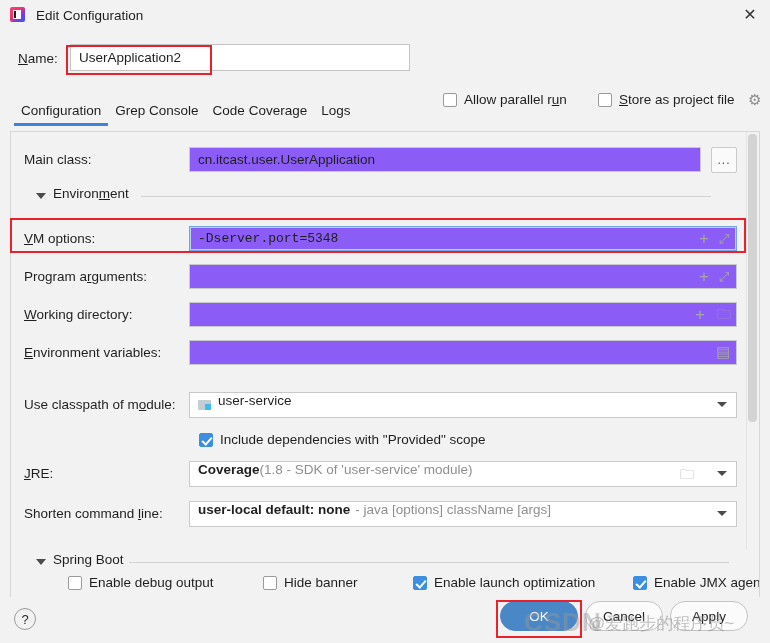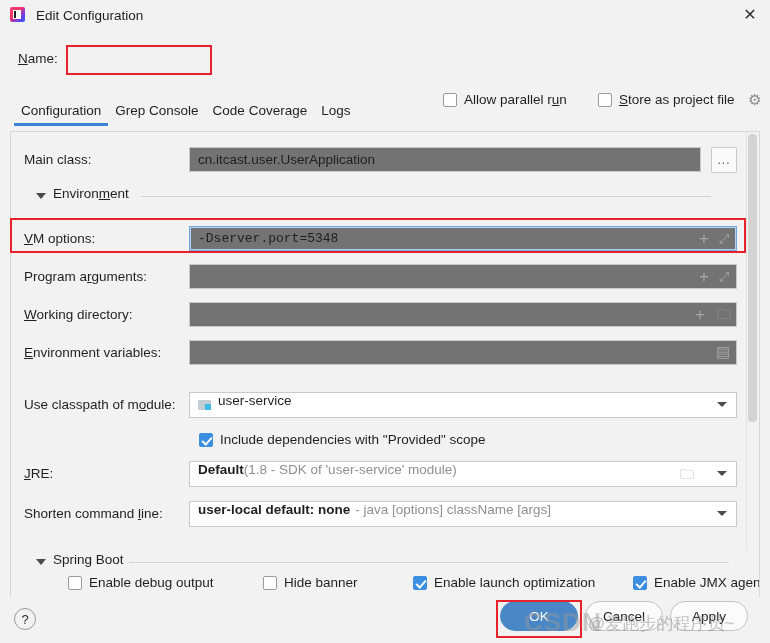--- a/index.html
+++ b/index.html
@@ -94,21 +94,21 @@
     position:absolute; left:10px; top:131px; width:750px; height:455px;
     background:#f2f2f2; border:1px solid #d7d7d7; border-bottom:none;
     overflow:hidden;
   }
   .row{ position:absolute; left:0; width:750px; height:28px; }
   .rlabel{
     position:absolute; left:13px; top:6px; font-size:13.5px; white-space:nowrap;
   }
   .field{
     position:absolute; height:25px; top:1px;
-    border:1px solid #c9c9c9; background:#737373;
+    border:1px solid #c9c9c9; background:#8b5cf6;
     padding:0 8px; font-family:"Liberation Sans", sans-serif; font-size:13.5px;
     color:#1f1f1f; display:flex; align-items:center; outline:none;
   }
   .field.mono{ font-family:"Liberation Mono", monospace; font-size:13px; }
   .field.focused{
     border:1px solid #6fa5e0; box-shadow:0 0 0 1px #b5d2f0 inset;
   }
   .combo{
     position:absolute; height:26px; top:1px;
     border:1px solid #c9c9c9; background:#ffffff;
@@ -234,20 +234,21 @@
 <div id="titlebar">
   <span class="tb-icon">
       <span class="ij"></span>
     </span>
   <span id="title-text">Edit Configuration</span>
   <span id="close-btn">✕</span>
 </div>
 
 <div id="name-row">
   <span id="name-label"><u>N</u>ame:</span>
+  <input id="name-input" type="text" value="UserApplication2" style="">
 
   <div class="cb-row" id="allow-parallel">
     <span class="cbox"></span>
     <span class="cb-label">Allow parallel r<u>u</u>n</span>
   </div>
 
   <div class="cb-row" id="store-project">
     <span class="cbox"></span>
     <span class="cb-label"><u>S</u>tore as project file</span>
   </div>
@@ -316,21 +317,21 @@
   </div>
 
   <div class="cb-row" style="left:188px; top:300px;">
     <span class="cbox checked"></span>
     <span class="cb-label">Include dependencies with "Provided" scope</span>
   </div>
 
   <div class="row" style="top:328px;">
     <span class="rlabel"><u>J</u>RE:</span>
     <div class="combo" style="left:178px; width:548px;">
-      <span class="bold">Default</span>
+      <span class="bold">Coverage</span>
       <span class="dim" style="margin-left:0;">(1.8 - SDK of 'user-service' module)</span>
       <span class="inline-icon ico-folder" style="left:490px; top:5px;">🗀</span>
       <span class="arrow-dn"></span>
     </div>
   </div>
 
   <div class="row" style="top:368px;">
     <span class="rlabel">Shorten command <u>l</u>ine:</span>
     <div class="combo" style="left:178px; width:548px;">
       <span class="bold">user-local default: none</span>

